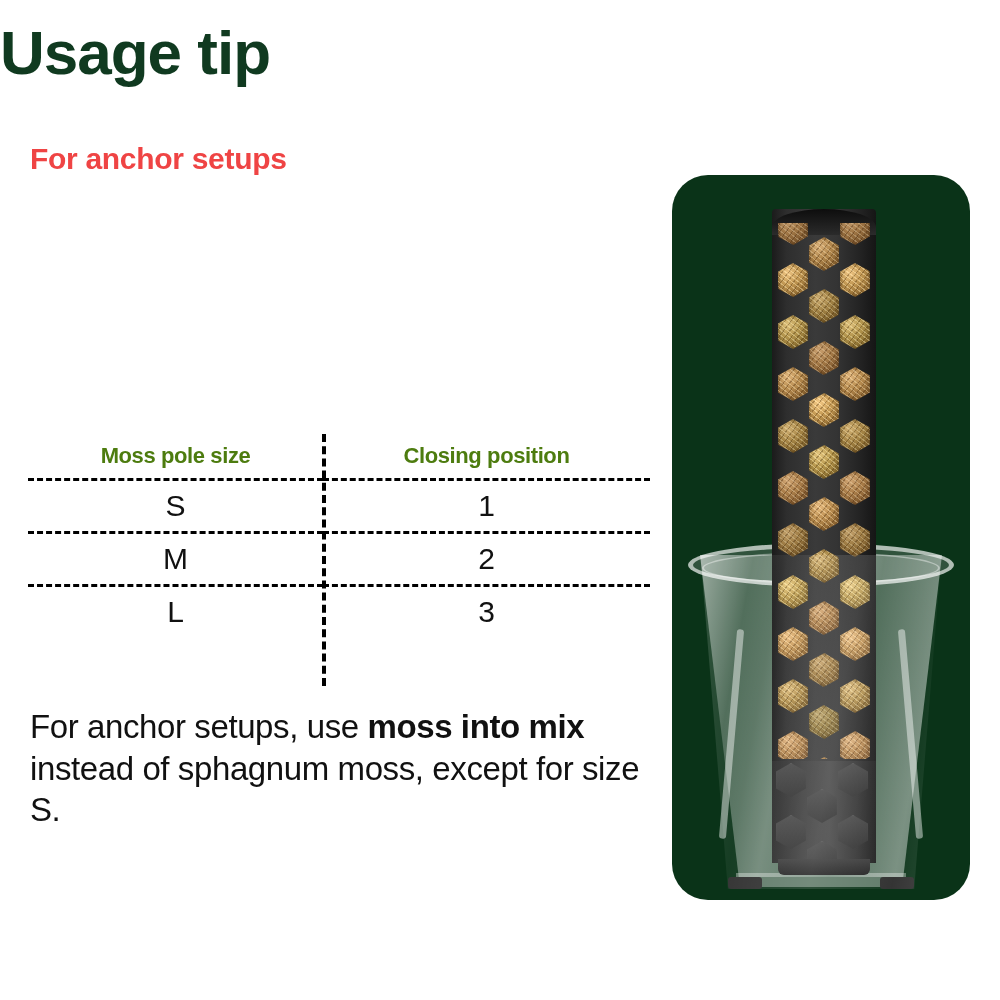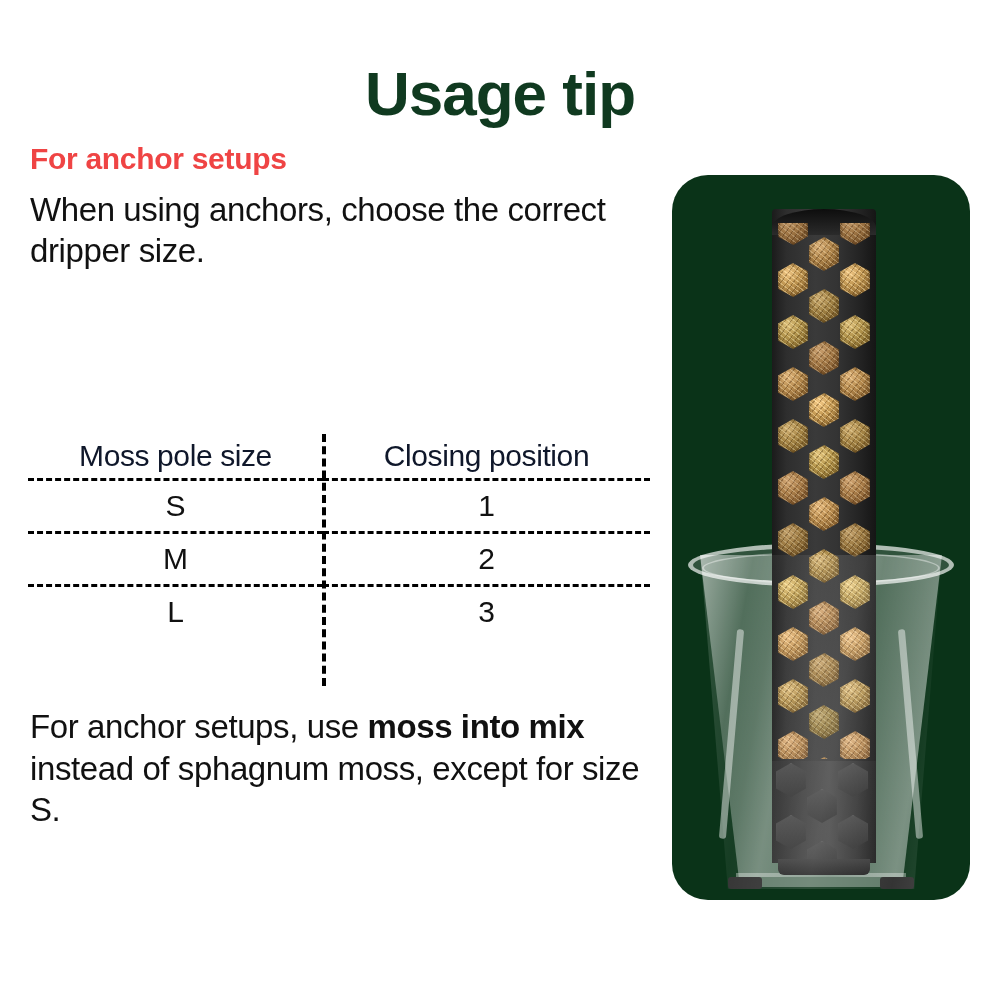--- a/index.html
+++ b/index.html
@@ -15,27 +15,26 @@
     color: #111111;
     position: relative;
   }
 
   
   .page-title {
     position: absolute;
     left: 0;
     top: 22px;
     width: 1000px;
-    text-align: center;
+    text-align: left;
     font-size: 62px;
     font-weight: bold;
     letter-spacing: -1px;
     color: #103A20;
     line-height: 1.0;
-    margin-top: 41px;
   }
 
   
   .left-col {
     position: absolute;
     left: 30px;
     top: 142px;
     width: 630px;
   }
 
@@ -69,23 +68,23 @@
     border-collapse: collapse;
     table-layout: fixed;
   }
   .size-table td, .size-table th {
     padding: 0;
     margin: 0;
     text-align: center;
     vertical-align: middle;
   }
   .th-cell {
-    font-size: 30px;
-    font-weight: normal;
-    color: #0f172a;
+    font-size: 22px;
+    font-weight: bold;
+    color: #4d7c0f;
     letter-spacing: -0.4px;
     height: 44px;
     padding-bottom: 2px;
   }
   .td-cell {
     font-size: 30px;
     font-weight: normal;
     color: #111111;
     height: 50px;
   }
@@ -316,21 +315,20 @@
     pointer-events: none;
   }
 </style>
 </head>
 <body>
 
 <div class="page-title">Usage tip</div>
 
 <div class="left-col">
   <div class="section-head">For anchor setups</div>
-  <p class="body-para">When using anchors, choose the correct dripper size.</p>
 </div>
 
 <table class="size-table">
   <thead>
     <tr>
       <th class="th-cell col-left">Moss pole size</th>
       <th class="th-cell col-right">Closing position</th>
     </tr>
   </thead>
   <tbody>

